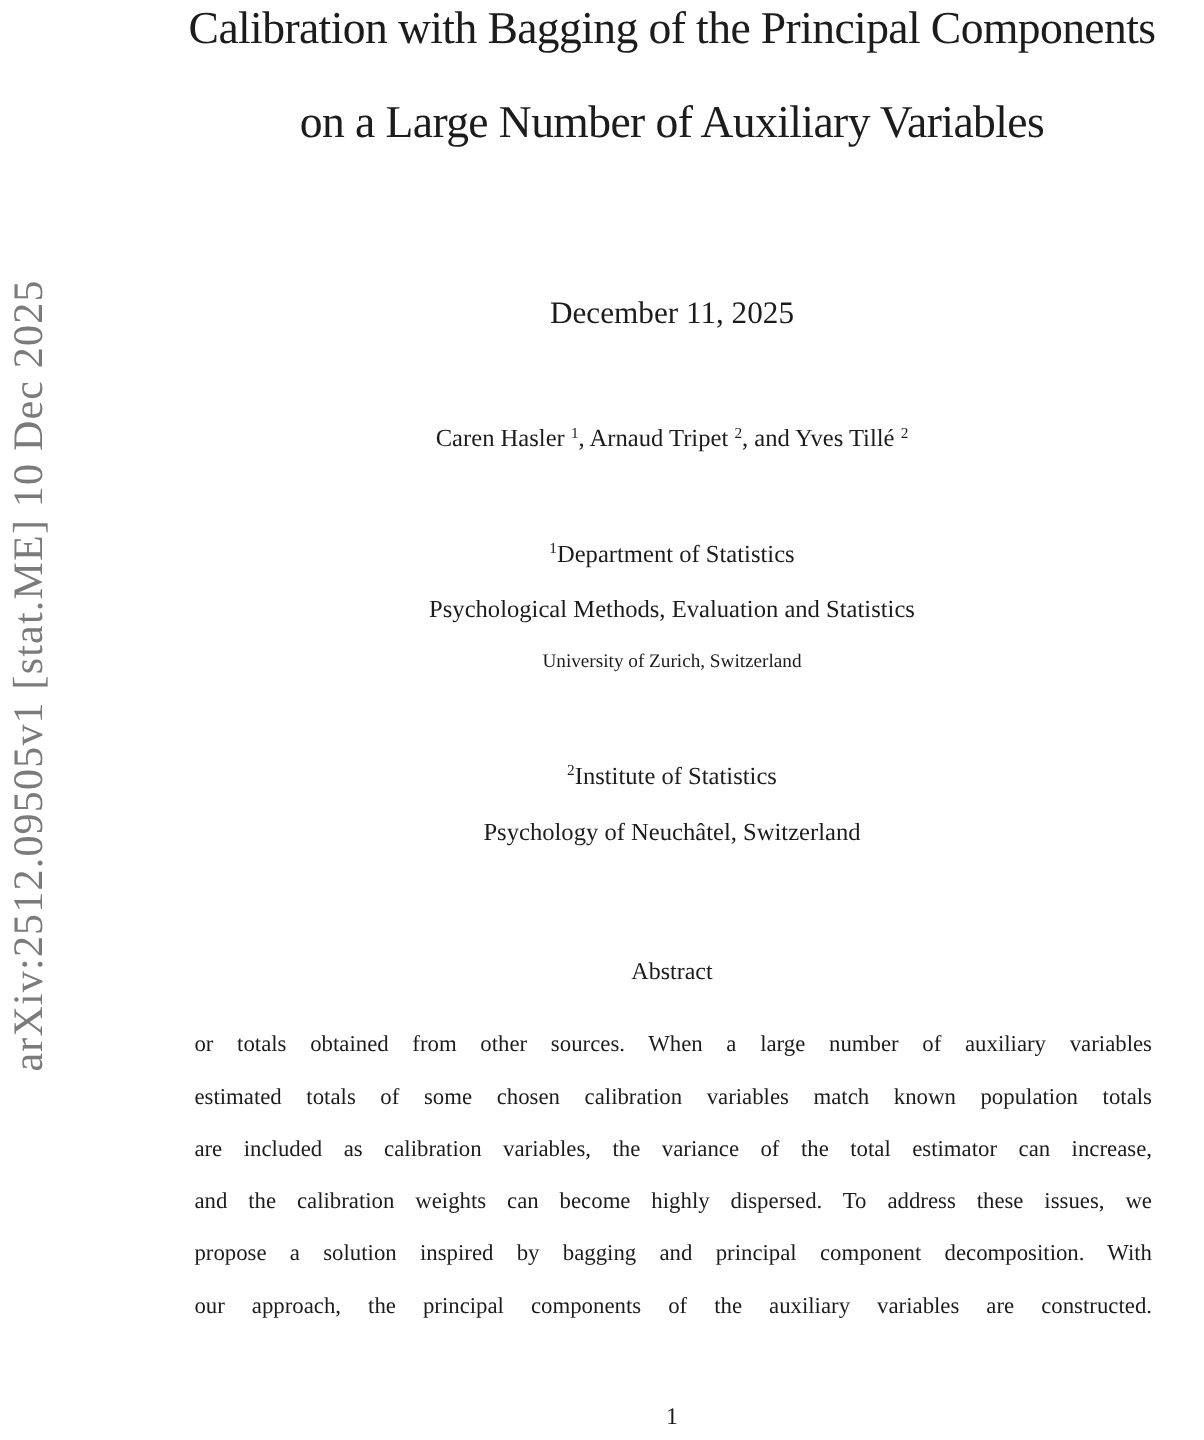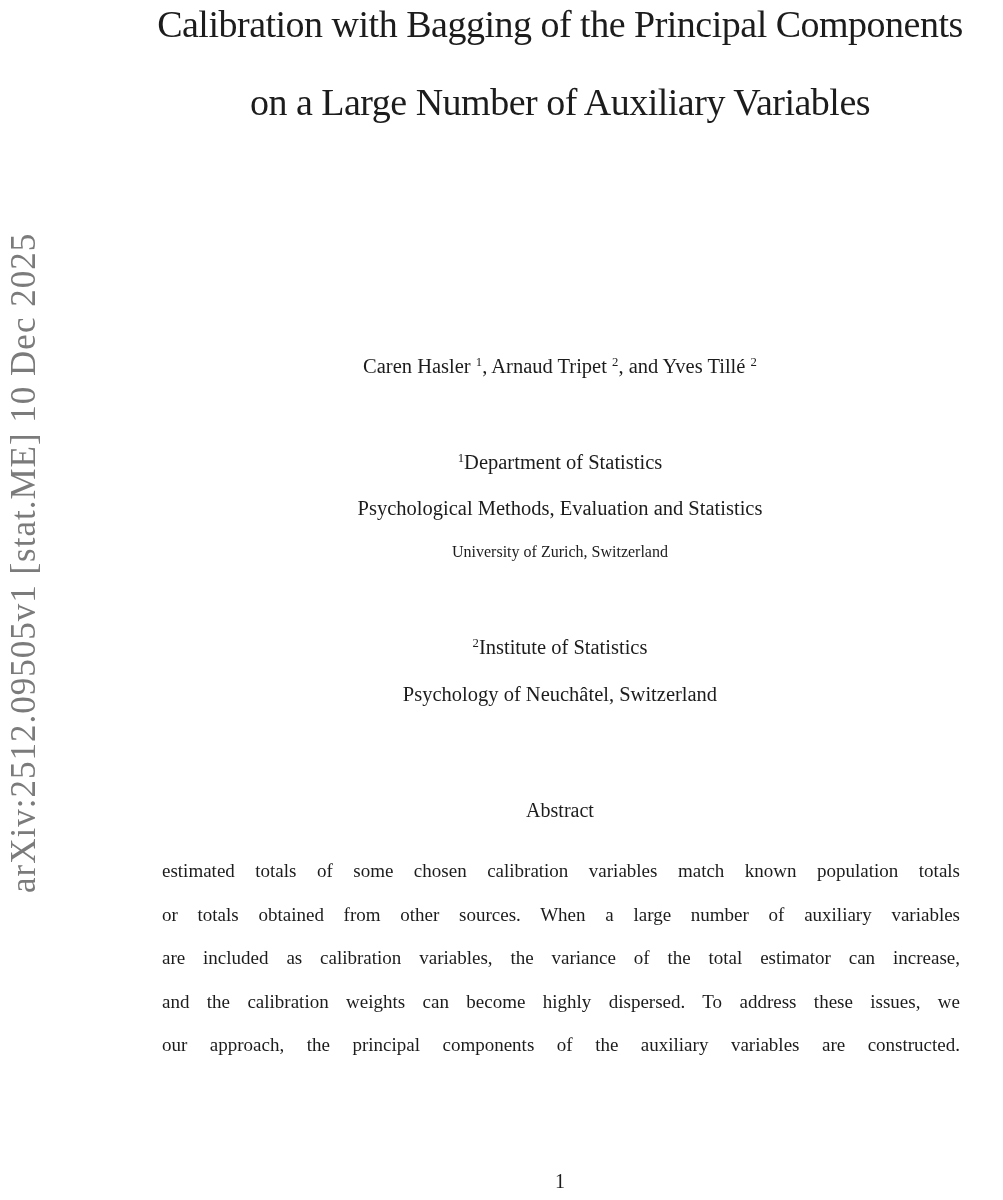--- a/index.html
+++ b/index.html
@@ -84,35 +84,37 @@
 </head>
 <body>
 
 <div class="watermark">arXiv:2512.09505v1  [stat.ME]  10 Dec 2025</div>
 
 <div class="content">
 
   <h1 class="title-line title-line1">Calibration with Bagging of the Principal Components</h1>
   <h1 class="title-line title-line2">on a Large Number of Auxiliary Variables</h1>
 
+  <div class="date-line">December 11, 2025</div>
 
   <div class="author-line"><span>Caren Hasler </span><sup>1</sup><span>, Arnaud Tripet </span><sup>2</sup><span>, and Yves Tillé </span><sup>2</sup></div>
 
   <div class="aff1-line1"><sup>1</sup><span>Department of Statistics</span></div>
   <div class="aff1-line2">Psychological Methods, Evaluation and Statistics</div>
   <div class="aff1-line3">University of Zurich, Switzerland</div>
 
   <div class="aff2-line1"><sup>2</sup><span>Institute of Statistics</span></div>
   <div class="aff2-line2">Psychology of Neuchâtel, Switzerland</div>
 
   <div class="abstract-heading">Abstract</div>
 
   <div class="abstract-body">
+    <div class="abs-line">or totals obtained from other sources. When a large number of auxiliary variables</div>
     <div class="abs-line">estimated totals of some chosen calibration variables match known population totals</div>
-    <div class="abs-line">or totals obtained from other sources. When a large number of auxiliary variables</div>
     <div class="abs-line">are included as calibration variables, the variance of the total estimator can increase,</div>
     <div class="abs-line">and the calibration weights can become highly dispersed. To address these issues, we</div>
+    <div class="abs-line">propose a solution inspired by bagging and principal component decomposition. With</div>
     <div class="abs-line">our approach, the principal components of the auxiliary variables are constructed.</div>
   </div>
 
   <div class="page-number">1</div>
 
 </div>
 
 </body></html>

